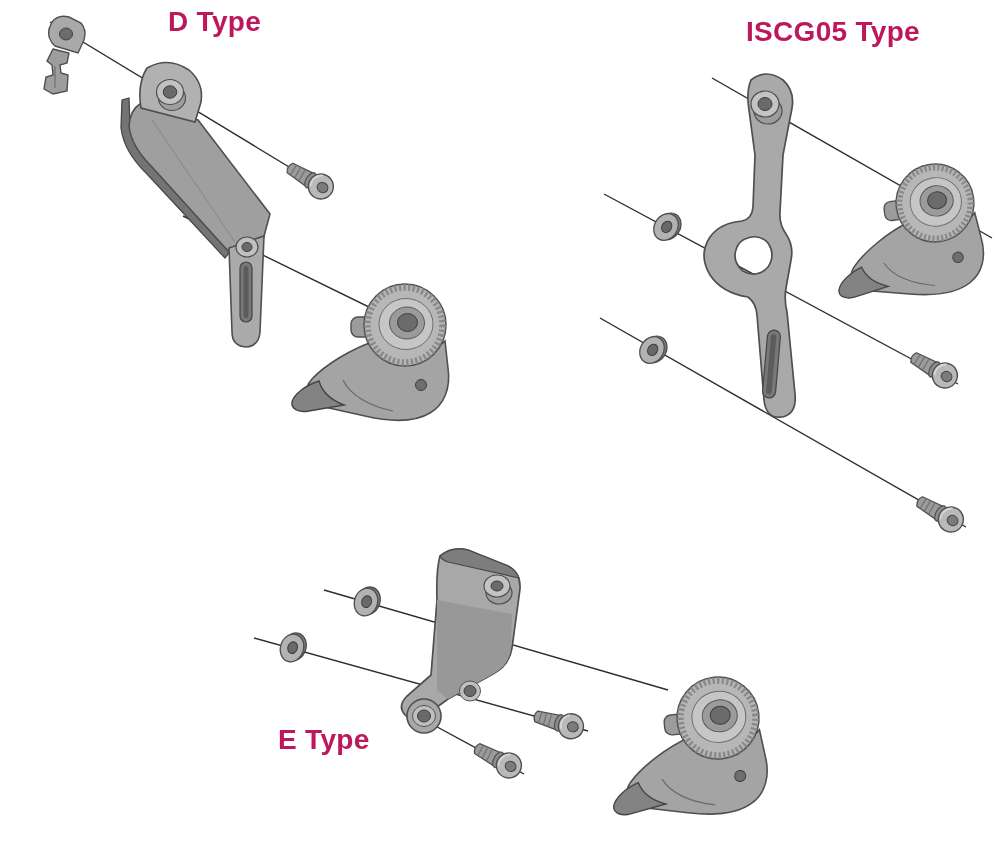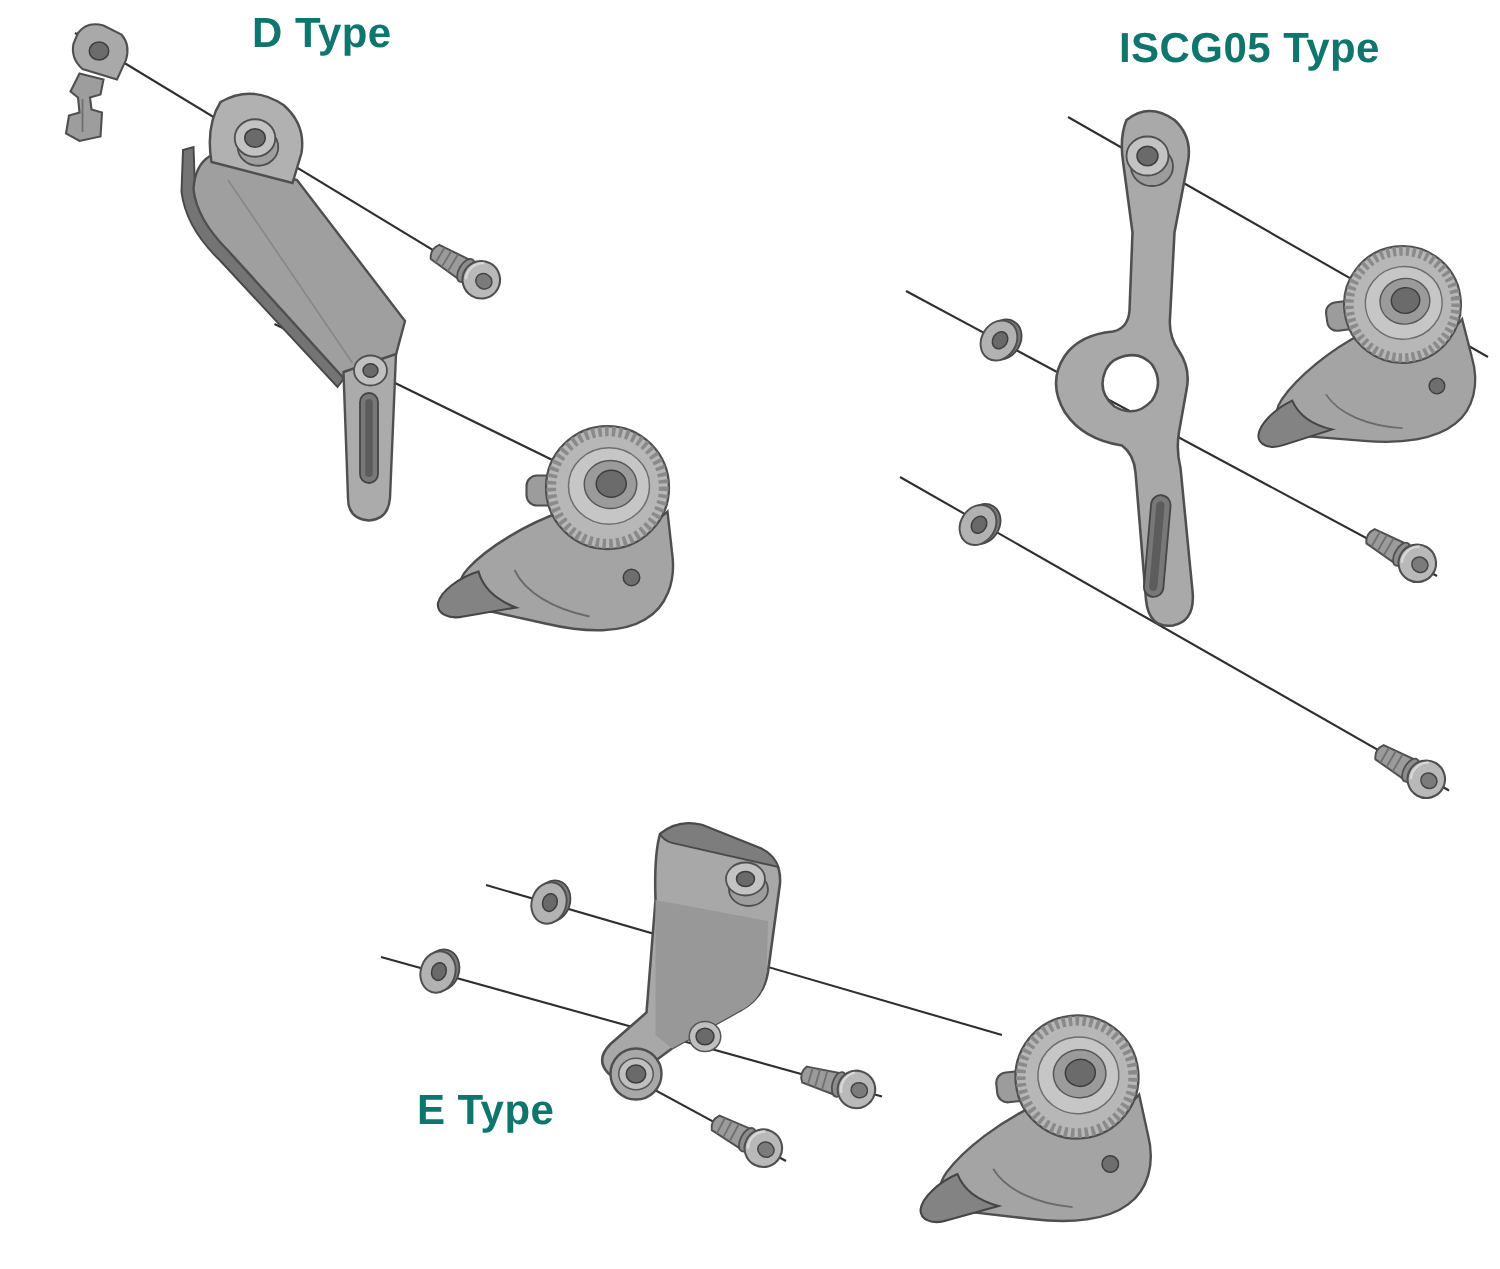--- a/index.html
+++ b/index.html
@@ -10,21 +10,21 @@
     width: 1000px;
     height: 846px;
     background: #ffffff;
     overflow: hidden;
   }
   .stage svg { position: absolute; left: 0; top: 0; }
   .section-label {
     position: absolute;
     font-weight: bold;
     font-size: 28px;
-    color: #0f766e;
+    color: #be185d;
     letter-spacing: 0.3px;
     white-space: nowrap;
   }
   .axis { stroke: #2f2f2f; stroke-width: 1.4; }
 </style>
 </head>
 <body>
 
 <div class="stage">
 

